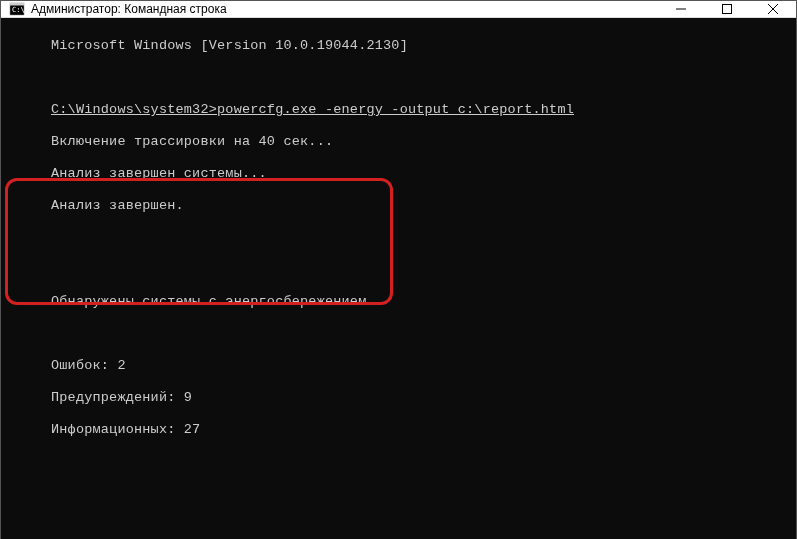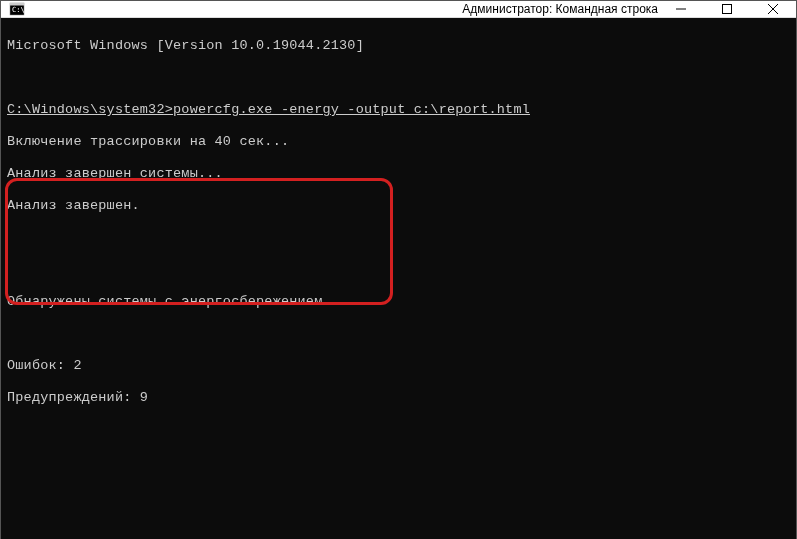--- a/index.html
+++ b/index.html
@@ -41,21 +41,20 @@
     }
     .titlebar-icon svg {
       width: 16px;
       height: 16px;
     }
     .titlebar-title {
       font-family: 'Segoe UI', Tahoma, sans-serif;
       font-size: 12px;
       color: #000;
       flex: 1;
-      text-align: right;
     }
     .titlebar-controls {
       display: flex;
       height: 100%;
     }
     .titlebar-btn {
       width: 46px;
       height: 100%;
       display: flex;
       align-items: center;
@@ -77,20 +76,21 @@
       position: relative;
     }
     .highlight-box {
       position: absolute;
       border: 3px solid #d32020;
       border-radius: 12px;
       pointer-events: none;
     }
     .line {
       min-height: 16px;
+      margin-left: 44px;
     }
     .prompt-line {
       display: flex;
       text-decoration: underline;
     }
   </style>
 </head>
 <body>
 
 <div class="window">
@@ -128,20 +128,21 @@
 <div class="line prompt-line"><span>C:\Windows\system32&gt;</span><span>powercfg.exe -energy -output c:\report.html</span></div>
 <div class="line">Включение трассировки на 40 сек...</div>
 <div class="line">Анализ завершен системы...</div>
 <div class="line">Анализ завершен.</div>
 <div class="line"></div>
 <div class="line"></div>
 <div class="line">Обнаружены системы с энергосбережением.</div>
 <div class="line"></div>
 <div class="line">Ошибок: 2</div>
 <div class="line">Предупреждений: 9</div>
+<div class="line">Информационных: 27</div>
 <div class="line"></div>
 
 
 
 
     <div class="highlight-box" style="top: 160px; left: 4px; width: 388px; height: 127px;"></div>
   </div>
 </div>
 
 </body></html>

